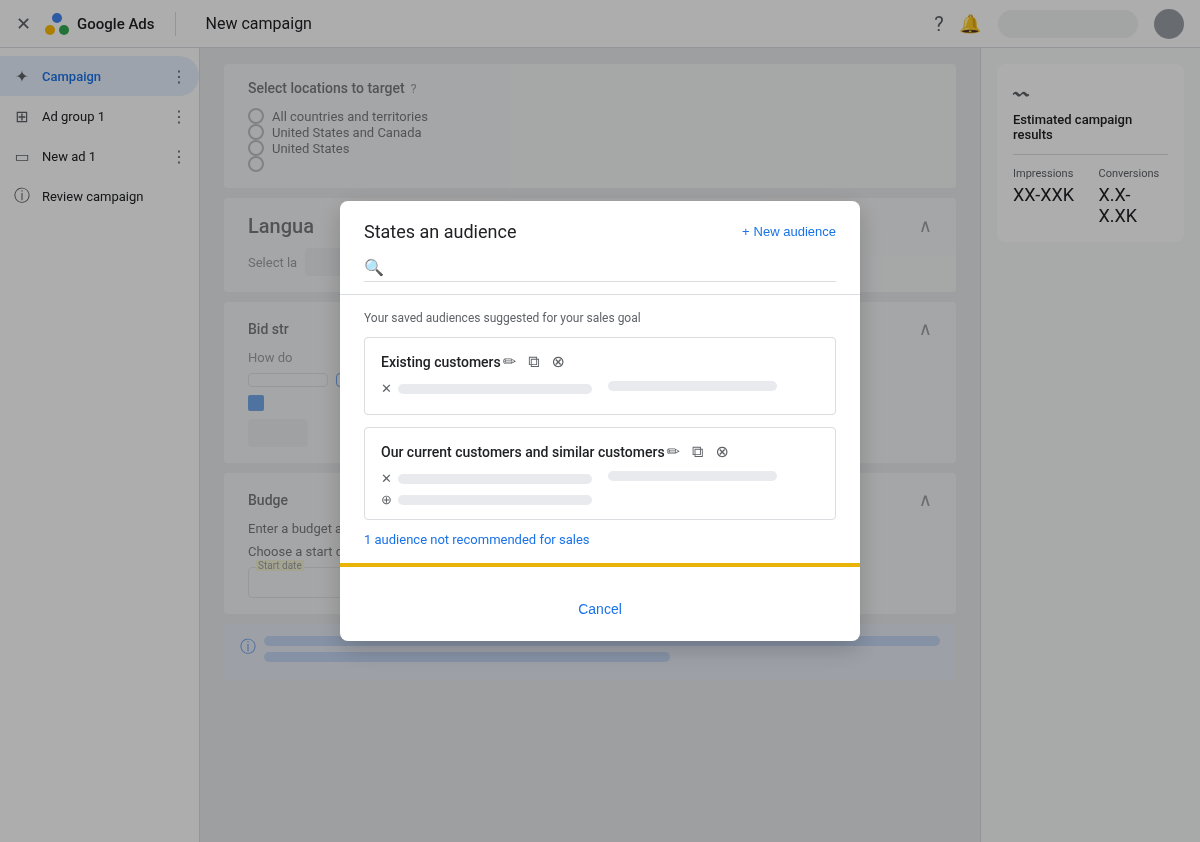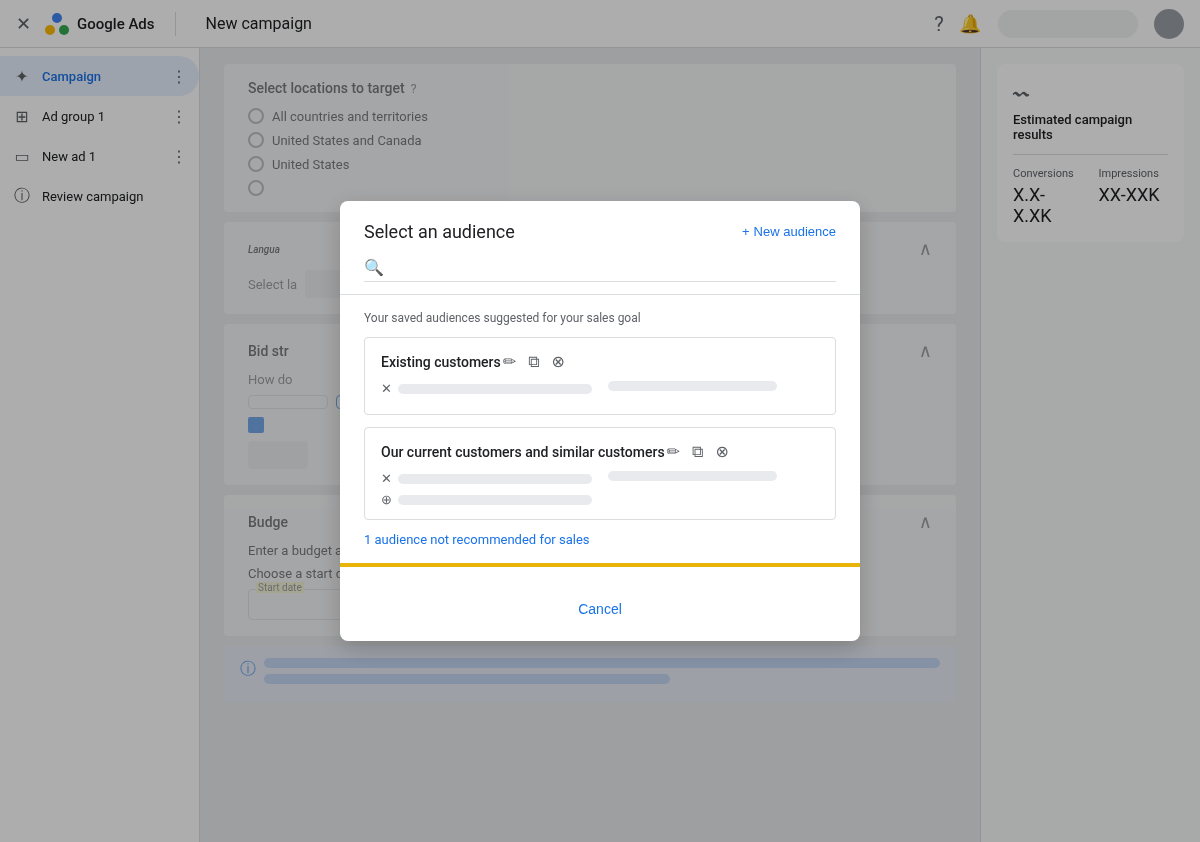--- a/index.html
+++ b/index.html
@@ -38,21 +38,21 @@
     .sidebar-item-label { flex: 1; font-size: 13px; color: #202124; }
     .sidebar-item.active .sidebar-item-label { color: #1a73e8; font-weight: 500; }
     .sidebar-item-more { color: #5f6368; font-size: 16px; cursor: pointer; }
 
     
     .main-content {
       flex: 1; overflow-y: auto; padding: 16px 24px; background: #e8eaed;
       position: relative;
     }
     .chevron-btn { background: none; border: none; cursor: pointer; color: #5f6368; font-size: 18px; }
-    .radio-group { display: flex; flex-direction: column; gap: 8px; }
+    .radio-group { display: flex; flex-direction: column; }
     .radio-item { display: flex; align-items: center; gap: 8px; }
     .radio-circle { width: 16px; height: 16px; border: 2px solid #9aa0a6; border-radius: 50%; flex-shrink: 0; }
     .radio-label { font-size: 13px; color: #202124; }
 
     
     .right-panel {
       width: 220px; background: #f8f9fa; border-left: 1px solid #dadce0;
       padding: 16px; flex-shrink: 0;
     }
     .results-card { background: #fff; border-radius: 8px; padding: 16px; }
@@ -210,21 +210,21 @@
           <span class="radio-label">United States</span>
         </div>
         <div class="radio-item">
           <div class="radio-circle"></div>
         </div>
       </div>
     </div>
 
     <div style="background:#fff;border-radius:4px;padding:16px 24px;margin-bottom:10px;opacity:0.55;">
       <div style="display:flex;justify-content:space-between;align-items:center;margin-bottom:10px;">
-        <span style="font-size:10px;font-weight:500;font-style:italic;">Langua</span>
+        <span style="font-size:20px;font-weight:500;">Langua</span>
         <button class="chevron-btn">∧</button>
       </div>
       <div style="display:flex;align-items:center;gap:8px;">
         <span style="color:#5f6368;font-size:13px;">Select la</span>
         <div style="width:80px;height:28px;background:#f1f3f4;border-radius:4px;"></div>
       </div>
     </div>
 
     <div style="background:#fff;border-radius:4px;padding:16px 24px;margin-bottom:10px;opacity:0.55;">
       <div style="display:flex;justify-content:space-between;align-items:center;margin-bottom:10px;">
@@ -274,38 +274,38 @@
 
   </div>
 
   <div class="right-panel">
     <div class="results-card">
       <div class="results-icon">〰</div>
       <div class="results-title">Estimated campaign results</div>
       <div class="results-divider"></div>
       <div class="results-metrics">
         <div class="metric">
+          <div class="metric-label">Impressions</div>
+          <div class="metric-value">XX-XXK</div>
+        </div>
+        <div class="metric">
           <div class="metric-label">Conversions</div>
           <div class="metric-value">X.X-X.XK</div>
         </div>
-        <div class="metric">
-          <div class="metric-label">Impressions</div>
-          <div class="metric-value">XX-XXK</div>
-        </div>
       </div>
     </div>
   </div>
 
 </div>
 
 <div class="overlay">
   <div class="modal">
 
     <div class="modal-header">
-      <span class="modal-title">Select an audience</span>
+      <span class="modal-title">States an audience</span>
       <button class="new-audience-btn">
         <span>+</span>
         <span>New audience</span>
       </button>
     </div>
 
     <div class="modal-search">
       <div class="search-input-wrap">
         <span class="search-icon">🔍</span>
         <input type="text" class="search-input" placeholder="" style="">

